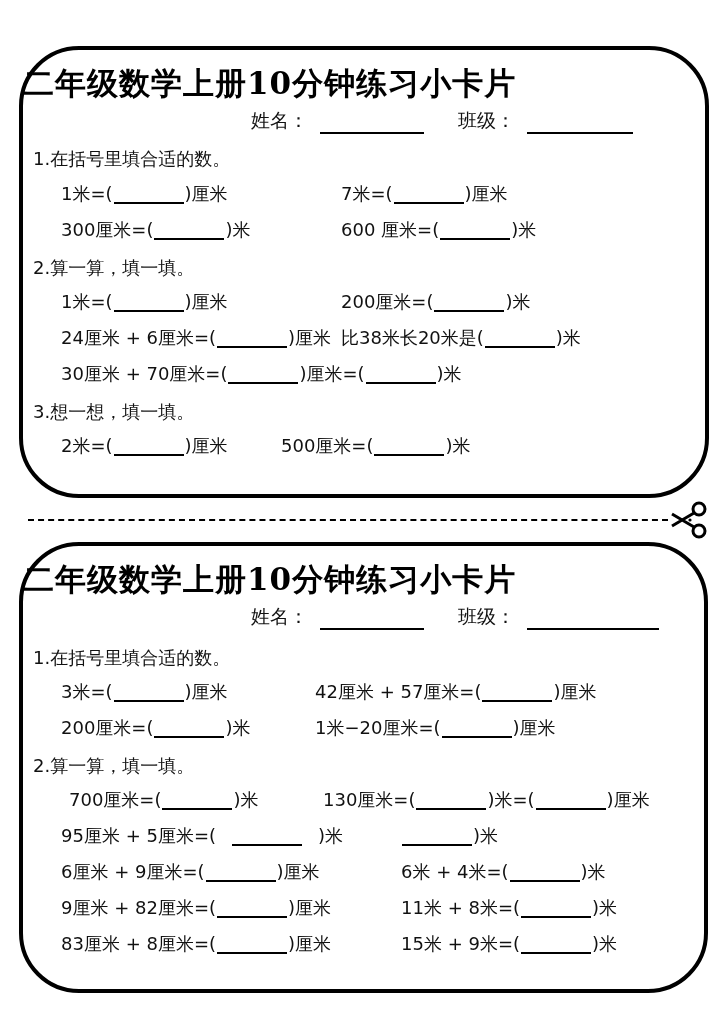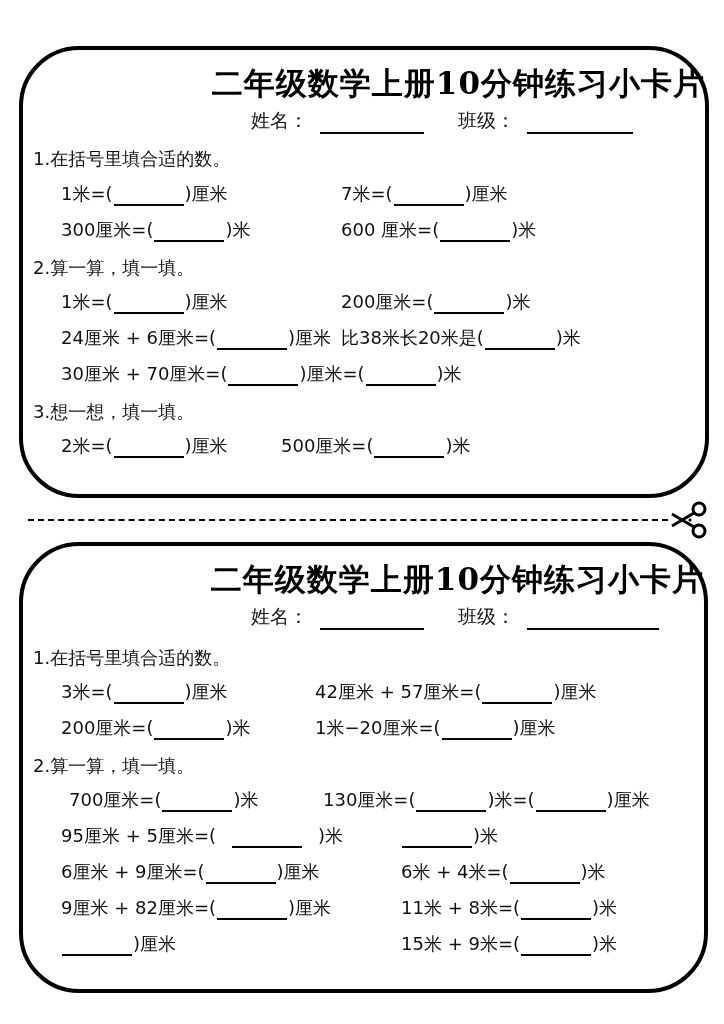--- a/index.html
+++ b/index.html
@@ -7,37 +7,37 @@
     width: 724px; height: 1024px; position: relative; overflow: hidden;
     font-family: "DejaVu Sans", "Liberation Sans", sans-serif; color: #111;
   }
   .card {
     position: absolute; border: 4px solid #000; border-radius: 60px; box-sizing: border-box;
     background: #fff;
   }
   .card-1 { left: 19px; top: 46px; width: 690px; height: 452px; }
   .card-2 { left: 19px; top: 542px; width: 689px; height: 451px; }
   .title {
-    position: absolute; left: 0; right: 0; top: 13px; text-align: right;
+    position: absolute; left: 0; right: 0; top: 13px; text-align: left;
     font-family: "DejaVu Serif", "Liberation Serif", serif; font-weight: bold;
     font-size: 31px; letter-spacing: 1px; color: #000;
   }
   .name-row {
     position: absolute; top: 58px; left: 228px; font-size: 19px; display: flex; align-items: flex-end;
     font-family: "DejaVu Serif", serif;
   }
   .name-row .lbl { margin-right: 12px; }
   .name-row .blank { display: inline-block; border-bottom: 2px solid #000; height: 22px; }
   .section {
     position: absolute; left: 10px; font-size: 18px; white-space: nowrap;
   }
   .line {
     position: absolute; font-size: 18px; white-space: nowrap; display: flex; align-items: flex-end;
   }
-  .item { display: inline-flex; align-items: flex-end; }
+  .item { display: inline-flex; }
   .fill { display: inline-block; border-bottom: 2px solid #000; height: 20px; margin: 0 1px; }
   .cut-line {
     position: absolute; left: 28px; top: 519px; width: 640px; height: 0;
     border-top: 2px dashed #000;
   }
   .scissors { position: absolute; left: 666px; top: 500px; width: 44px; height: 40px; }
 </style>
 </head>
 <body>
 
@@ -216,20 +216,21 @@
         <span>)厘米</span>
     </span>
     <span class="item">
       <span>11米 + 8米=(</span>
         <span class="fill" style="width:70px;"></span>
         <span>)米</span>
     </span>
   </div>
   <div class="line" style="top:386px;left:38px;">
     <span class="item" style="width:340px;">
+      <span>83厘米 + 8厘米=(</span>
         <span class="fill" style="width:70px;"></span>
         <span>)厘米</span>
     </span>
     <span class="item">
       <span>15米 + 9米=(</span>
         <span class="fill" style="width:70px;"></span>
         <span>)米</span>
     </span>
   </div>
 </div>

